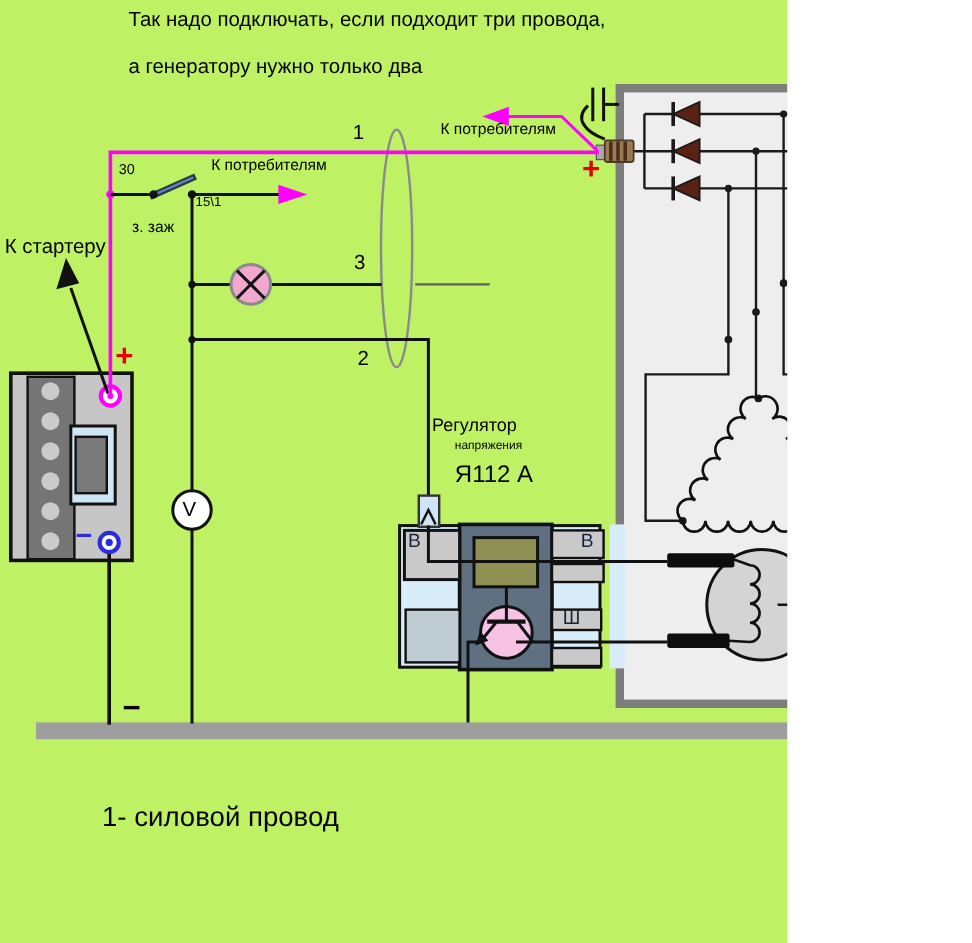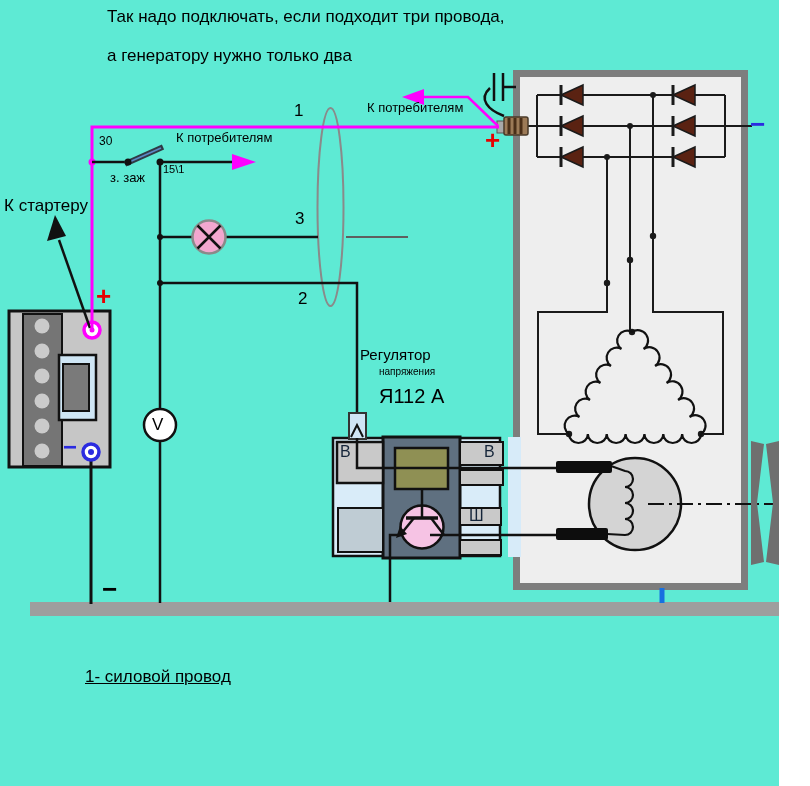--- a/index.html
+++ b/index.html
@@ -1,22 +1,22 @@
 <!DOCTYPE html>
 <html><head>
 <meta charset="utf-8">
 <style>
   html,body{margin:0;padding:0;background:#ffffff;}
-  #stage{position:relative;width:779px;height:786px;background:#5eead4;overflow:hidden;
+  #stage{position:relative;width:656px;height:786px;background:#bef264;overflow:hidden;
          font-family:"Liberation Sans",sans-serif;}
   #stage svg{position:absolute;left:0;top:0;}
   .lbl{position:absolute;color:#000;white-space:nowrap;line-height:1.15;
        font-family:"Liberation Sans",sans-serif;}
   .title{font-size:17px;line-height:23px;}
-  .note{font-size:17px;text-decoration:underline;}
+  .note{font-size:23px;}
   .red{color:#e60000;font-weight:bold;}
   .blue{color:#2b2be0;font-weight:bold;}
   .term{color:#15253a;}
 </style>
 </head>
 <body>
 
 <div id="stage">
 
 <svg width="810" height="786" viewBox="0 0 810 786">
@@ -198,21 +198,21 @@
   <path d="M430,535 H556" fill="none" stroke="#111" stroke-width="2.5"></path>
   <path d="M401,535 L390,535 L390,602" fill="none" stroke="#111" stroke-width="2.5"></path>
 </svg>
 
 <div class="lbl title" style="left:107px;top:5px;">Так надо подключать, если подходит три провода,</div>
 <div class="lbl title" style="left:107px;top:44px;">а генератору нужно только два</div>
 
 <div class="lbl" style="left:4px;top:196px;font-size:17px;">К стартеру</div>
 <div class="lbl" style="left:99px;top:135px;font-size:12px;">30</div>
 <div class="lbl" style="left:176px;top:131px;font-size:13px;">К потребителям</div>
-<div class="lbl" style="left:110px;top:171px;font-size:13px;text-align:center;">з. заж</div>
+<div class="lbl" style="left:110px;top:182px;font-size:13px;text-align:center;">з. заж</div>
 <div class="lbl" style="left:163px;top:163px;font-size:11px;">15\1</div>
 
 <div class="lbl" style="left:294px;top:101px;font-size:17px;">1</div>
 <div class="lbl" style="left:295px;top:209px;font-size:17px;">3</div>
 <div class="lbl" style="left:298px;top:289px;font-size:17px;">2</div>
 
 <div class="lbl" style="left:367px;top:101px;font-size:13px;">К потребителям</div>
 <div class="lbl red" style="left:485px;top:126px;font-size:26px;">+</div>
 <div class="lbl blue" style="left:750px;top:110px;font-size:26px;">−</div>
 

